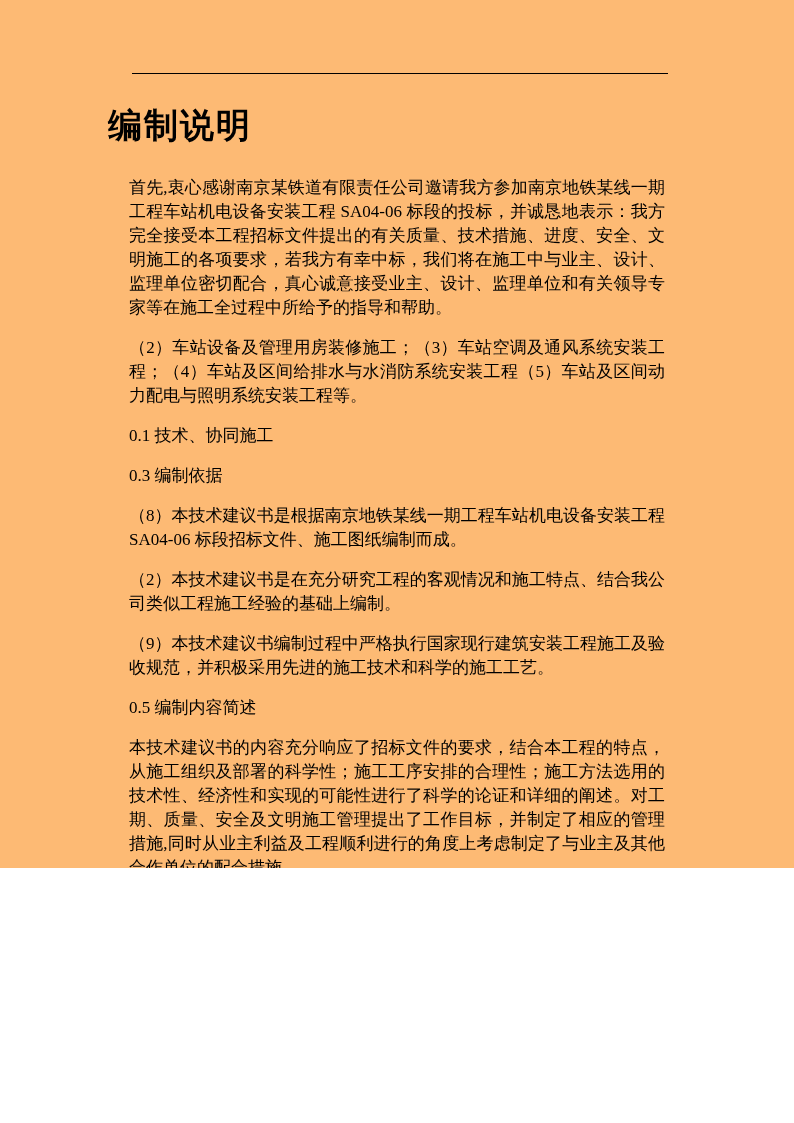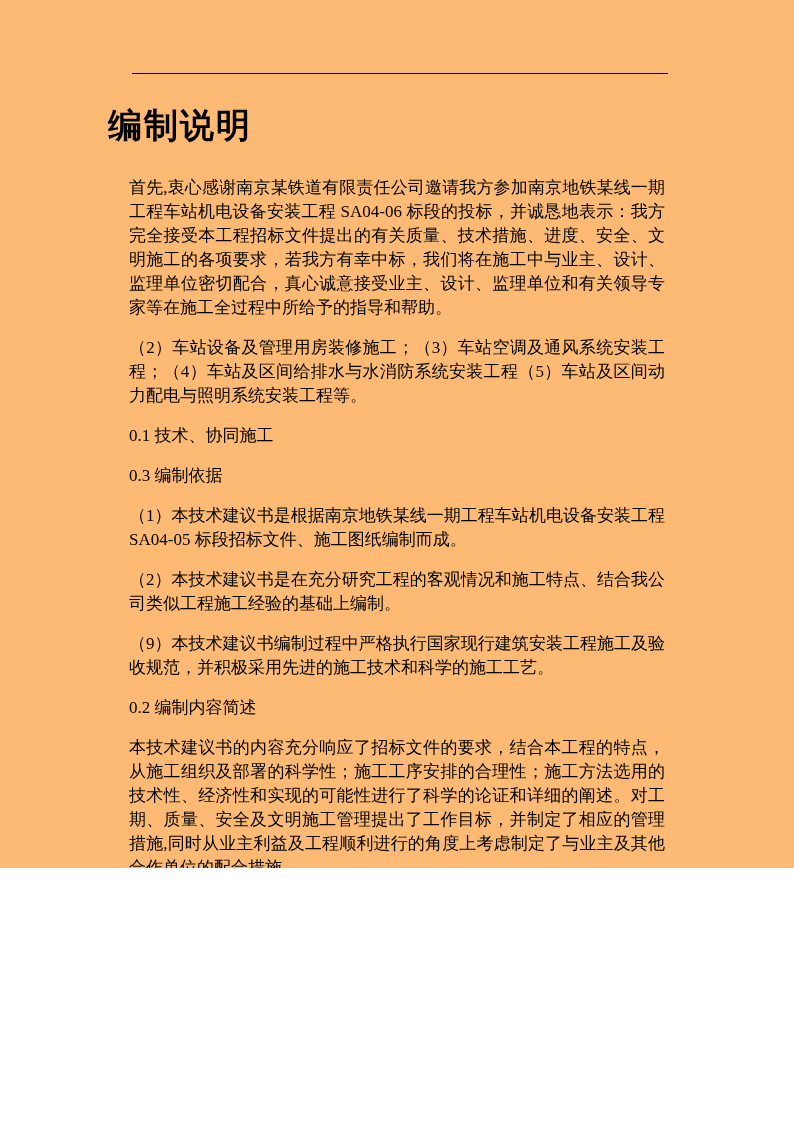--- a/index.html
+++ b/index.html
@@ -78,27 +78,27 @@
 
 
     <p class="body-text">（2）车站设备及管理用房装修施工；（3）车站空调及通风系统安装工程；（4）车站及区间给排水与水消防系统安装工程（5）车站及区间动力配电与照明系统安装工程等。</p>
 
     <p class="body-text">0.1 技术、协同施工</p>
 
 
 
     <p class="body-text">0.3 编制依据</p>
 
-    <p class="body-text">（1）本技术建议书是根据南京地铁某线一期工程车站机电设备安装工程 SA04-05 标段招标文件、施工图纸编制而成。</p>
+    <p class="body-text">（8）本技术建议书是根据南京地铁某线一期工程车站机电设备安装工程 SA04-06 标段招标文件、施工图纸编制而成。</p>
 
     <p class="body-text">（2）本技术建议书是在充分研究工程的客观情况和施工特点、结合我公司类似工程施工经验的基础上编制。</p>
 
     <p class="body-text">（9）本技术建议书编制过程中严格执行国家现行建筑安装工程施工及验收规范，并积极采用先进的施工技术和科学的施工工艺。</p>
 
-    <p class="body-text">0.2 编制内容简述</p>
+    <p class="body-text">0.5 编制内容简述</p>
 
     <p class="body-text">本技术建议书的内容充分响应了招标文件的要求，结合本工程的特点，从施工组织及部署的科学性；施工工序安排的合理性；施工方法选用的技术性、经济性和实现的可能性进行了科学的论证和详细的阐述。对工期、质量、安全及文明施工管理提出了工作目标，并制定了相应的管理措施,同时从业主利益及工程顺利进行的角度上考虑制定了与业主及其他合作单位的配合措施。</p>
 
     <p class="body-text">0.3 执行的现行有效国家强制性标准</p>
   </div>
 
   <div class="page-number">2</div>
 
 </div>
 

